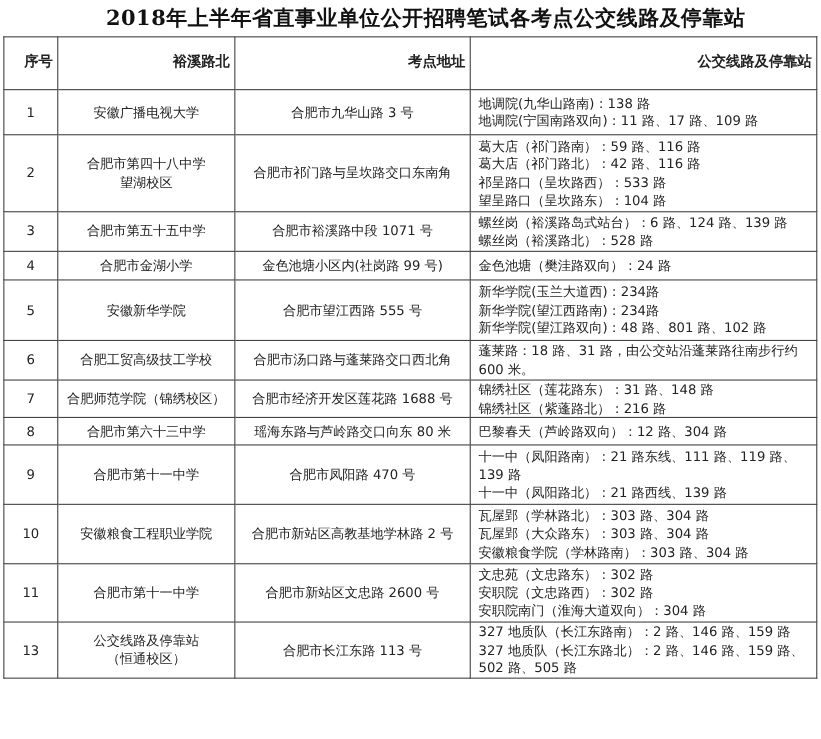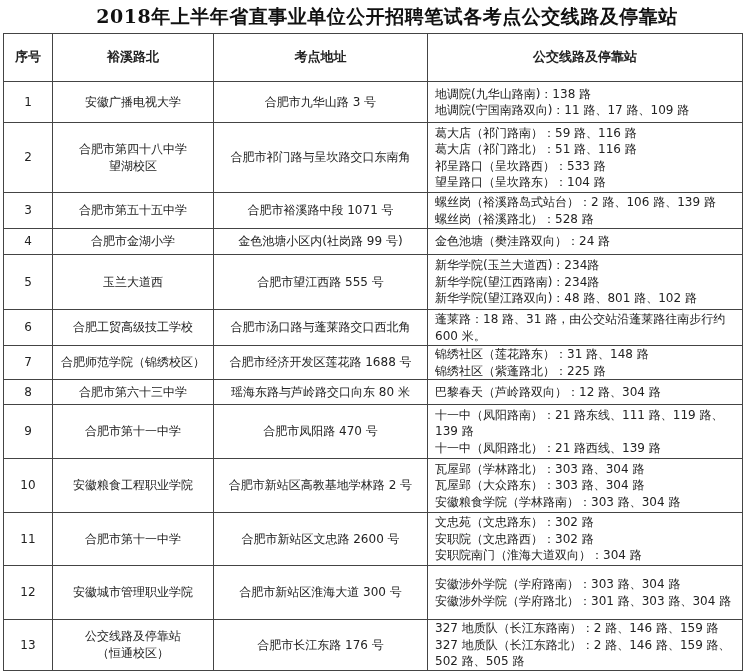--- a/index.html
+++ b/index.html
@@ -6,21 +6,21 @@
   body { width:746px; height:672px; position:relative; overflow:hidden;
          font-family:"DejaVu Sans", sans-serif; color:#222; }
   .title { position:absolute; left:0; top:4px; width:746px; text-align:center;
            font-family:"DejaVu Serif", serif; font-size:19px; font-weight:bold;
            color:#111; letter-spacing:0.5px;padding-left:14px; }
   table { position:absolute; left:3px; top:33px; width:739px;
           border-collapse:collapse; table-layout:fixed; }
   td, th { border:1.5px solid #444; font-size:12px; line-height:16.5px;
            padding:0 4px; vertical-align:middle; }
   th { font-family:"DejaVu Serif", serif; font-weight:bold; font-size:13px;
-       text-align:center; height:47px; color:#222; }
+       text-align:right; height:47px; color:#222; }
   td.c { text-align:center; }
   td.routes { text-align:left; padding-left:7px; padding-right:2px; }
   .line { display:block; white-space:normal; }
   .nm { display:block; }
 </style>
 </head>
 <body>
 
 <div class="title">2018年上半年省直事业单位公开招聘笔试各考点公交线路及停靠站</div>
 
@@ -53,50 +53,50 @@
       </tr>
       <tr style="height: 70px;">
         <td class="c">2</td>
         <td class="c">
           <span class="nm">合肥市第四十八中学</span>
           <span class="nm">望湖校区</span>
         </td>
         <td class="c">合肥市祁门路与呈坎路交口东南角</td>
         <td class="routes">
           <span class="line">葛大店（祁门路南）：59 路、116 路</span>
-          <span class="line">葛大店（祁门路北）：51 路、116 路</span>
+          <span class="line">葛大店（祁门路北）：42 路、116 路</span>
           <span class="line">祁呈路口（呈坎路西）：533 路</span>
           <span class="line">望呈路口（呈坎路东）：104 路</span>
         </td>
       </tr>
       <tr style="height: 36px;">
         <td class="c">3</td>
         <td class="c">
           <span class="nm">合肥市第五十五中学</span>
         </td>
         <td class="c">合肥市裕溪路中段 1071 号</td>
         <td class="routes">
-          <span class="line">螺丝岗（裕溪路岛式站台）：2 路、106 路、139 路</span>
+          <span class="line">螺丝岗（裕溪路岛式站台）：6 路、124 路、139 路</span>
           <span class="line">螺丝岗（裕溪路北）：528 路</span>
         </td>
       </tr>
       <tr style="height: 26px;">
         <td class="c">4</td>
         <td class="c">
           <span class="nm">合肥市金湖小学</span>
         </td>
         <td class="c">金色池塘小区内(社岗路 99 号)</td>
         <td class="routes">
           <span class="line">金色池塘（樊洼路双向）：24 路</span>
         </td>
       </tr>
       <tr style="height: 55px;">
         <td class="c">5</td>
         <td class="c">
-          <span class="nm">玉兰大道西</span>
+          <span class="nm">安徽新华学院</span>
         </td>
         <td class="c">合肥市望江西路 555 号</td>
         <td class="routes">
           <span class="line">新华学院(玉兰大道西)：234路</span>
           <span class="line">新华学院(望江西路南)：234路</span>
           <span class="line">新华学院(望江路双向)：48 路、801 路、102 路</span>
         </td>
       </tr>
       <tr style="height: 36px;">
         <td class="c">6</td>
@@ -109,21 +109,21 @@
         </td>
       </tr>
       <tr style="height: 34px;">
         <td class="c">7</td>
         <td class="c">
           <span class="nm">合肥师范学院（锦绣校区）</span>
         </td>
         <td class="c">合肥市经济开发区莲花路 1688 号</td>
         <td class="routes">
           <span class="line">锦绣社区（莲花路东）：31 路、148 路</span>
-          <span class="line">锦绣社区（紫蓬路北）：225 路</span>
+          <span class="line">锦绣社区（紫蓬路北）：216 路</span>
         </td>
       </tr>
       <tr style="height: 25px;">
         <td class="c">8</td>
         <td class="c">
           <span class="nm">合肥市第六十三中学</span>
         </td>
         <td class="c">瑶海东路与芦岭路交口向东 80 米</td>
         <td class="routes">
           <span class="line">巴黎春天（芦岭路双向）：12 路、304 路</span>
@@ -157,37 +157,26 @@
         <td class="c">
           <span class="nm">合肥市第十一中学</span>
         </td>
         <td class="c">合肥市新站区文忠路 2600 号</td>
         <td class="routes">
           <span class="line">文忠苑（文忠路东）：302 路</span>
           <span class="line">安职院（文忠路西）：302 路</span>
           <span class="line">安职院南门（淮海大道双向）：304 路</span>
         </td>
       </tr>
-      <tr style="height: 54px;">
-        <td class="c">12</td>
-        <td class="c">
-          <span class="nm">安徽城市管理职业学院</span>
-        </td>
-        <td class="c">合肥市新站区淮海大道 300 号</td>
-        <td class="routes">
-          <span class="line">安徽涉外学院（学府路南）：303 路、304 路</span>
-          <span class="line">安徽涉外学院（学府路北）：301 路、303 路、304 路</span>
-        </td>
-      </tr>
       <tr style="height: 48px;">
         <td class="c">13</td>
         <td class="c">
           <span class="nm">公交线路及停靠站</span>
           <span class="nm">（恒通校区）</span>
         </td>
-        <td class="c">合肥市长江东路 176 号</td>
+        <td class="c">合肥市长江东路 113 号</td>
         <td class="routes">
           <span class="line">327 地质队（长江东路南）：2 路、146 路、159 路</span>
           <span class="line">327 地质队（长江东路北）：2 路、146 路、159 路、502 路、505 路</span>
         </td>
       </tr>
     </tbody>
 </table>
 
 </body></html>

